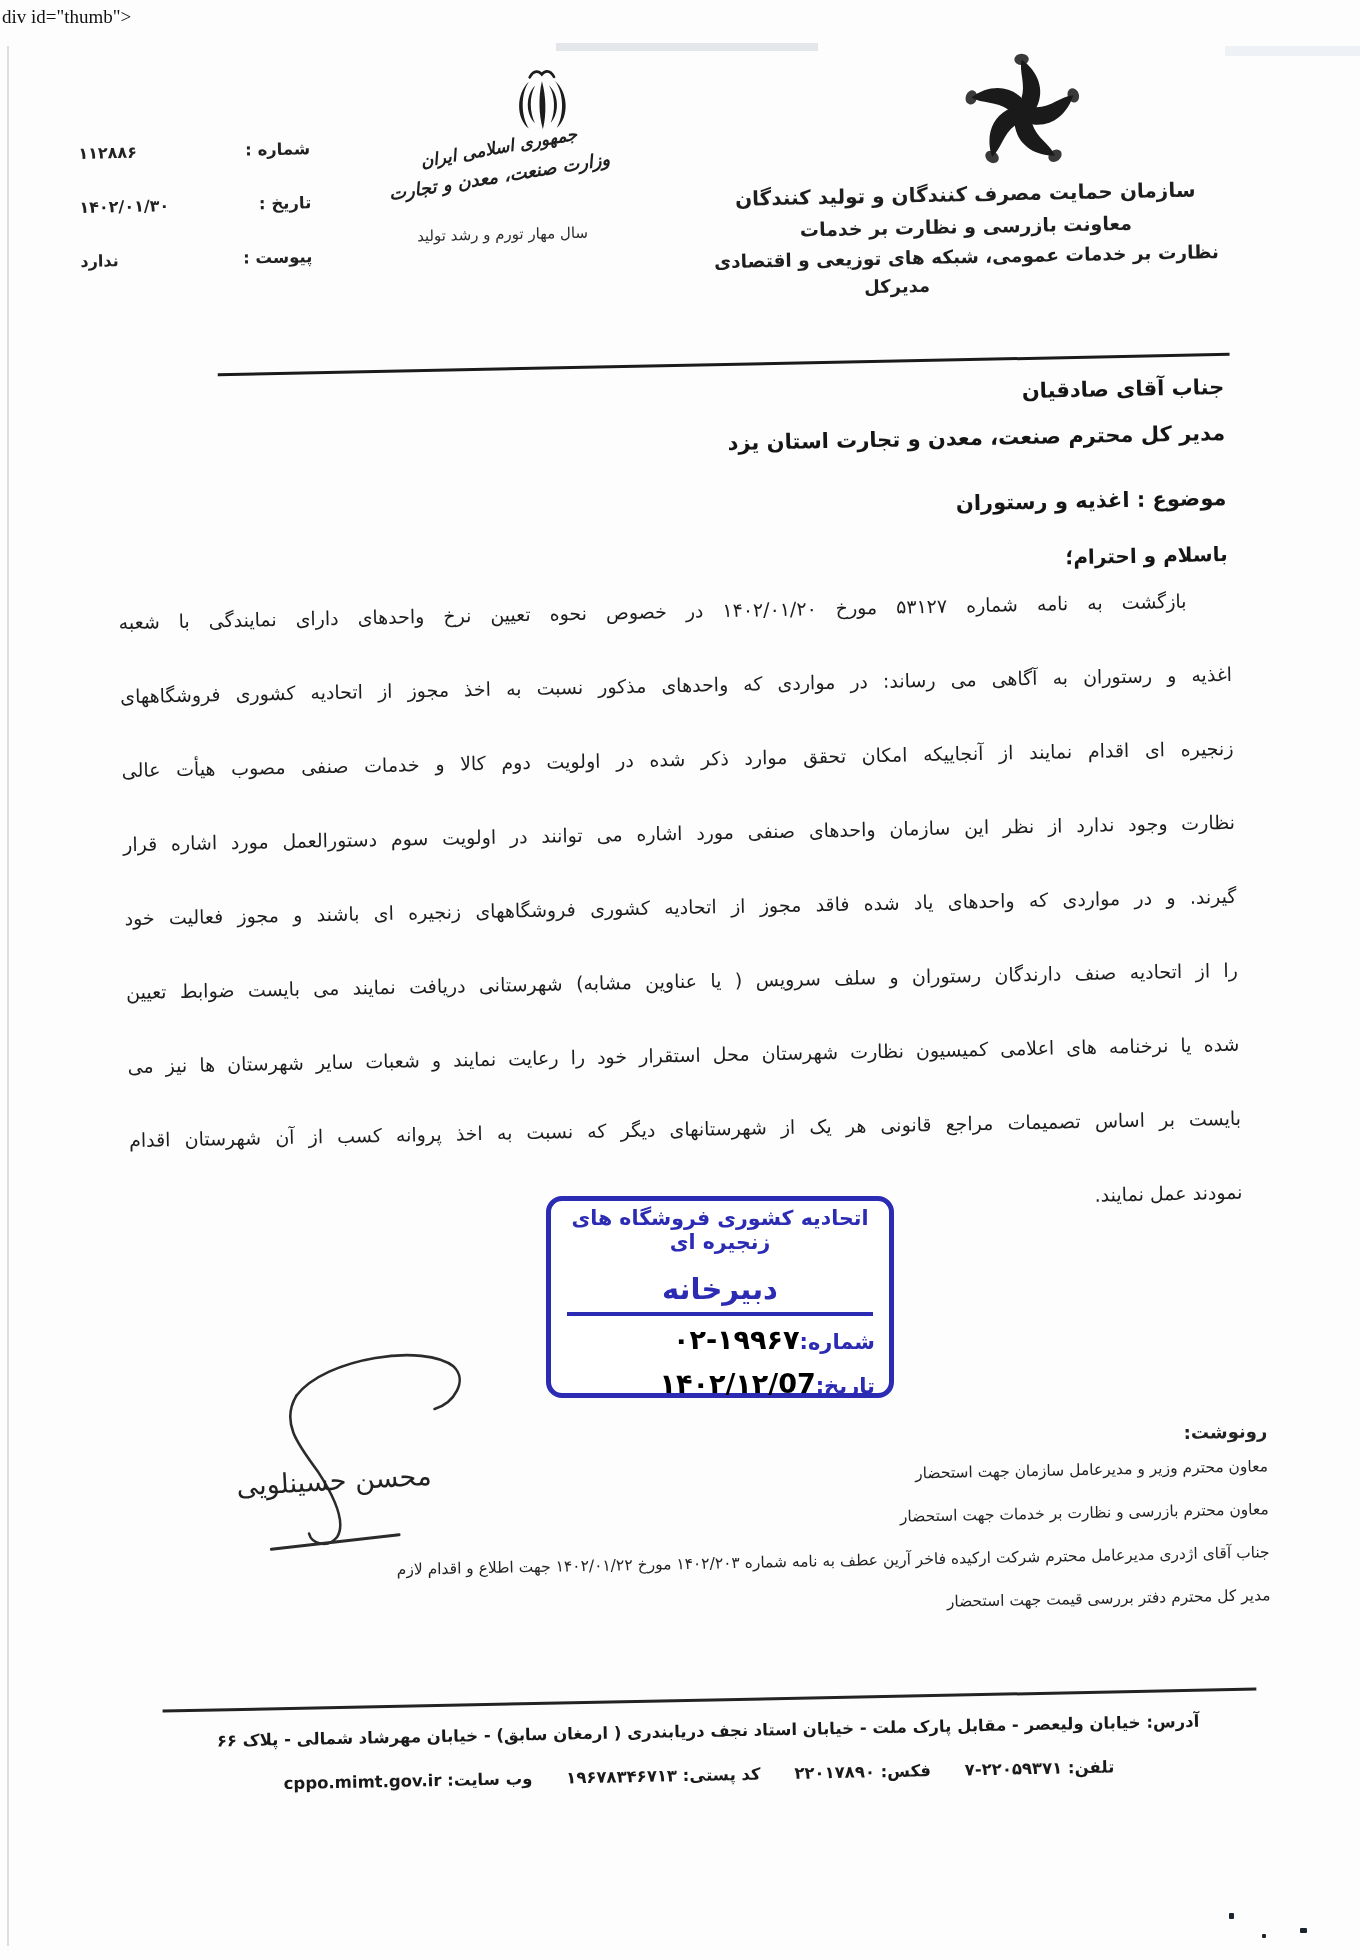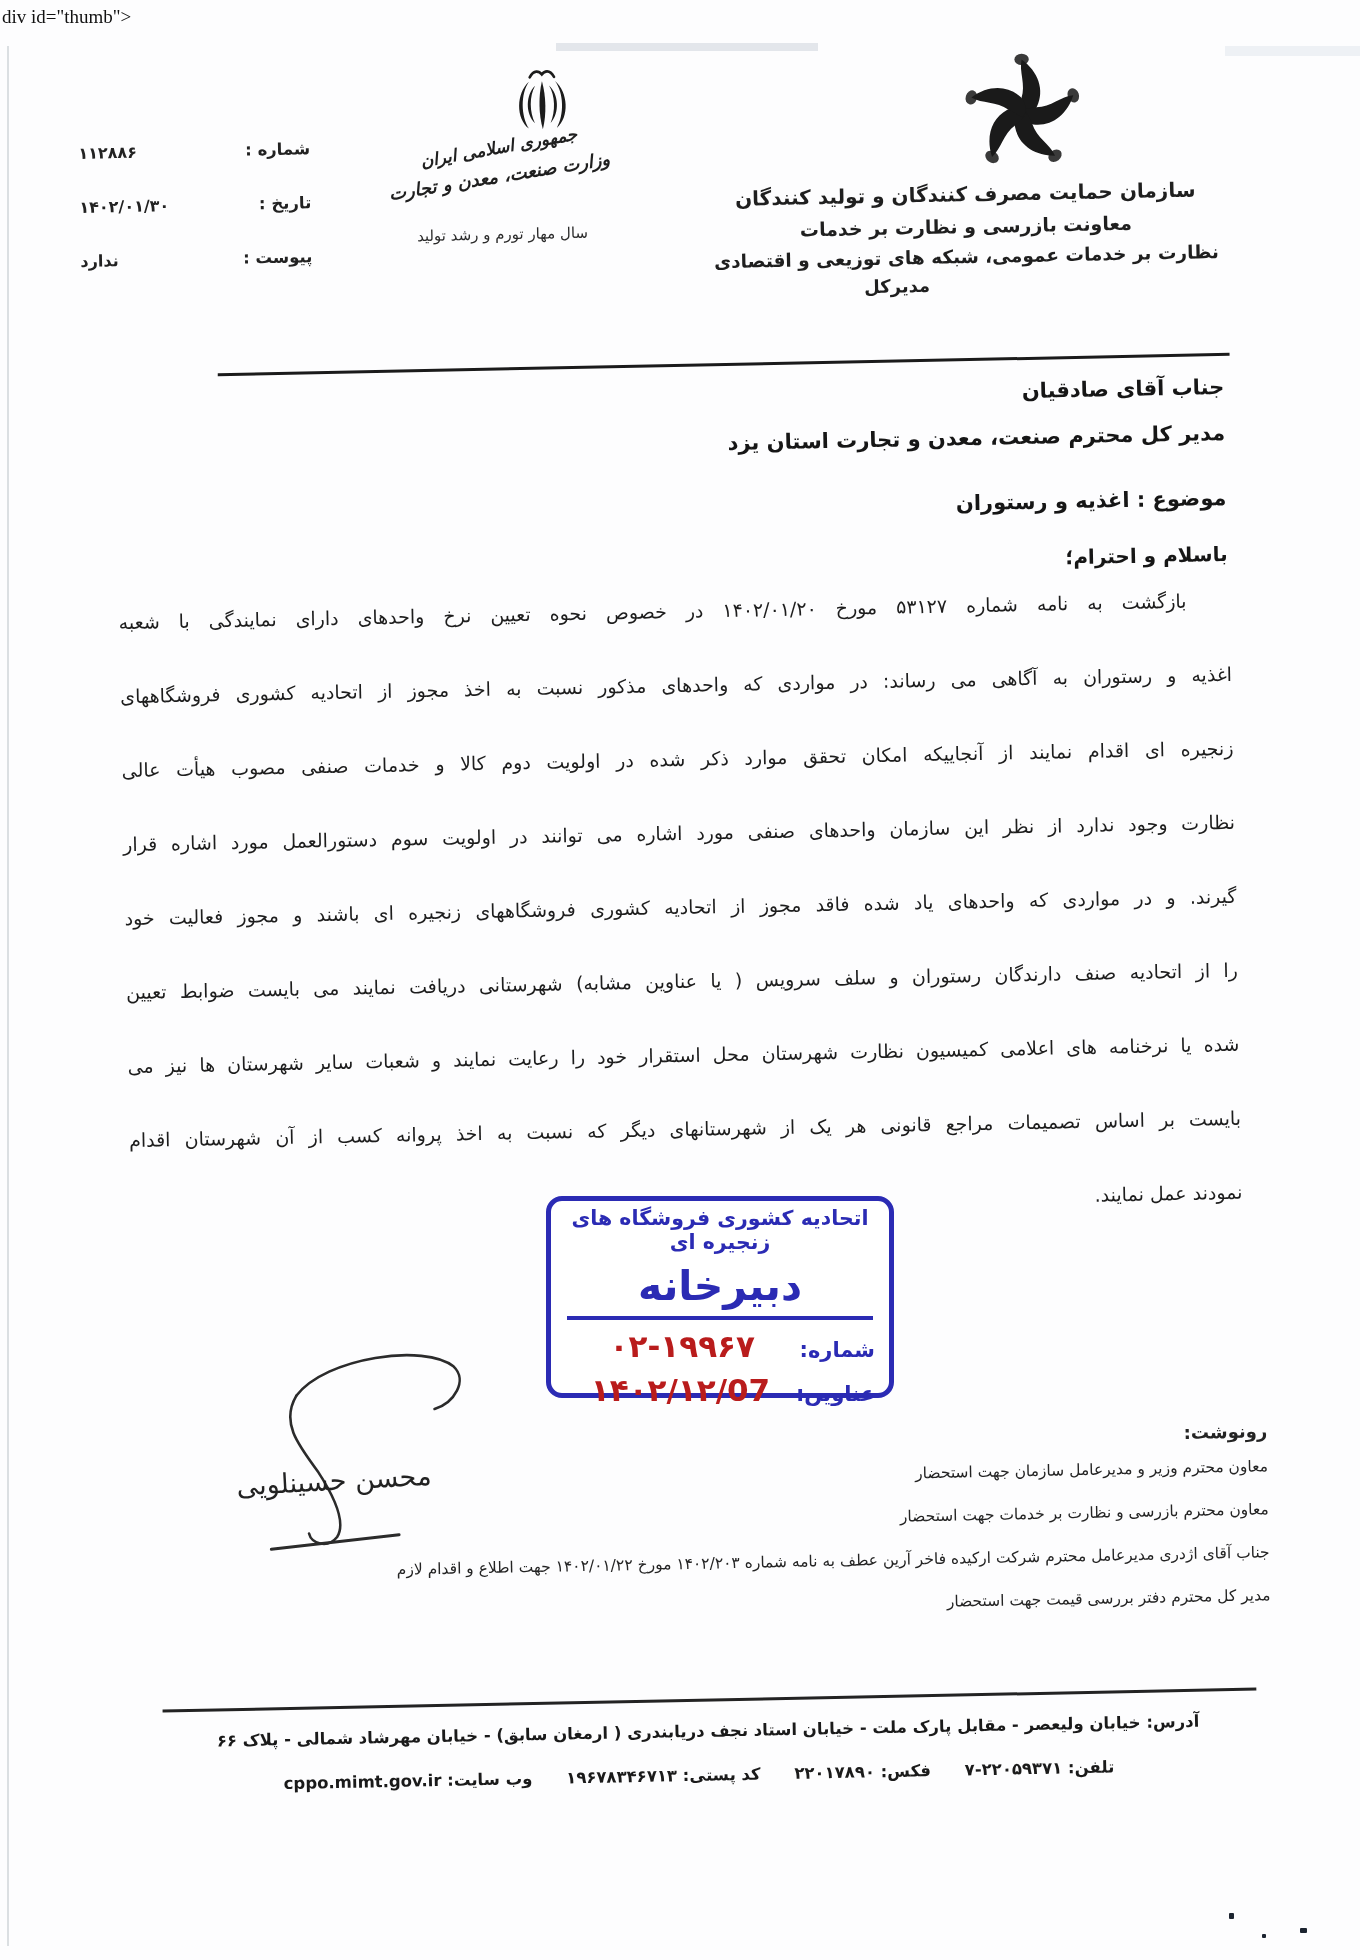--- a/index.html
+++ b/index.html
@@ -67,25 +67,25 @@
   .foot-contact { position:absolute; left:128px; top:1766px; width:1110px; text-align:center; direction:rtl;
                   font-size:16.5px; font-weight:bold; color:#1a1a1a; }
   .foot-contact .pair { margin-left:14px; margin-right:14px; white-space:nowrap; }
   .foot-contact .latin { direction:ltr; unicode-bidi:embed; }
 
   
   .stamp { position:absolute; left:546px; top:1196px; width:348px; height:202px;
            border:5px solid #2b2bb4; border-radius:16px; background:rgba(255,255,255,.82);
            direction:rtl; padding-top:5px; }
   .stamp .org   { text-align:center; font-size:20.5px; font-weight:bold; color:#2b2bb4; }
-  .stamp .title { text-align:center; font-size:41px; font-weight:bold; color:#2b2bb4; margin-top:8px; }
+  .stamp .title { text-align:center; font-size:29px; font-weight:bold; color:#2b2bb4; margin-top:18px; }
   .stamp .rule  { height:4px; background:#2b2bb4; margin:6px 16px 8px 16px; }
   .stamp .row   { display:flex; align-items:baseline; padding:0 14px; height:44px; }
   .stamp .row .lbl { font-size:21px; font-weight:bold; color:#2b2bb4;text-align:right; }
-  .stamp .row .val { flex:1; text-align:center; font-size:31px; font-weight:bold; color:#b91c1c; }
+  .stamp .row .val { flex:1; font-size:27px; font-weight:bold; color:#000000; }
 </style>
 </head>
 <body>
 
 <div class="page">
 
   <div class="artifact-code">div id="thumb"&gt;</div>
 
   <div class="scan-edge-left"></div>
   <div class="scan-edge-top1"></div>
@@ -201,21 +201,21 @@
 
   <div class="stamp">
     <div class="org">اتحادیه کشوری فروشگاه های زنجیره ای</div>
     <div class="title">دبیرخانه</div>
     <div class="rule"></div>
     <div class="row">
       <span class="lbl">شماره:</span>
       <span class="val">۰۲-۱۹۹۶۷</span>
     </div>
     <div class="row">
-      <span class="lbl">عناوین:</span>
+      <span class="lbl">تاریخ:</span>
       <span class="val">۱۴۰۲/۱۲/07</span>
     </div>
   </div>
 
   <div class="speck" style="left:1229px; top:1913px; width:5px; height:6px;"></div>
   <div class="speck" style="left:1300px; top:1928px; width:7px; height:5px;"></div>
   <div class="speck" style="left:1262px; top:1934px; width:4px; height:4px;"></div>
 
 </div>
 

